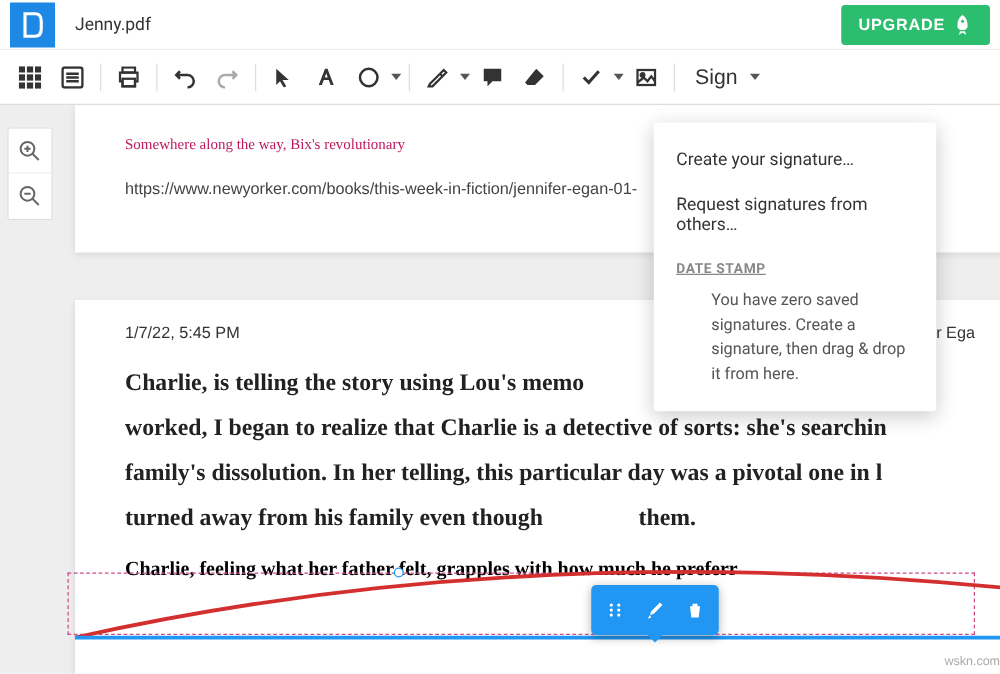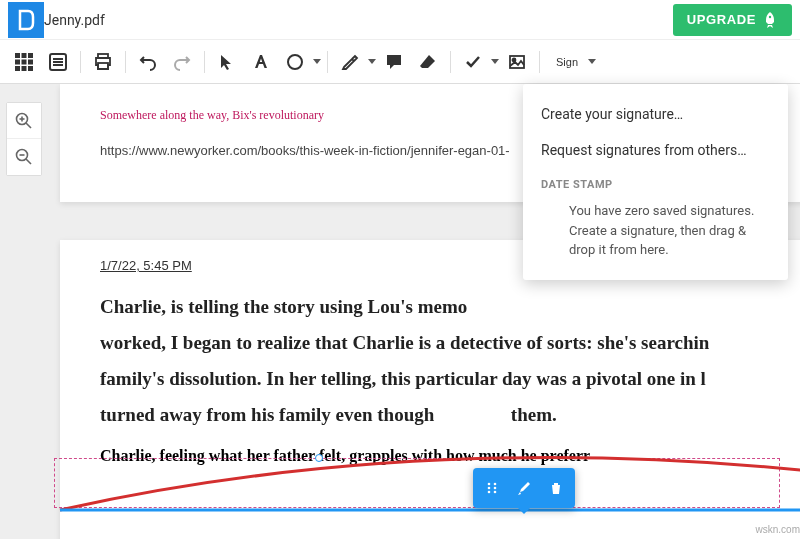--- a/index.html
+++ b/index.html
@@ -1,43 +1,43 @@
 <!DOCTYPE html>
 <html><head>
 <meta charset="utf-8">
 <style>
   * { box-sizing: border-box; margin: 0; padding: 0; }
   body { font-family: -apple-system, BlinkMacSystemFont, "Segoe UI", Roboto, sans-serif; background: #f5f5f5; width: 800px; height: 539px; overflow: hidden; position: relative; }
   .header { height: 40px; background: #fff; display: flex; align-items: center; padding: 0 8px; border-bottom: 1px solid #eee; }
   .logo { width: 36px; height: 36px; background: #1e88e5; display: flex; align-items: center; justify-content: center; color: #fff; font-weight: bold; font-size: 20px; }
-  .filename { margin-left: 0; font-size: 14px; color: #333; }
+  .filename { margin-left: 16px; font-size: 14px; color: #333; }
   .spacer { flex: 1; }
   .upgrade-btn { background: #2dbd6e; color: #fff; border: none; padding: 8px 14px; font-size: 13px; font-weight: 700; letter-spacing: 0.6px; border-radius: 3px; display: flex; align-items: center; gap: 6px; cursor: pointer; }
   .toolbar { height: 44px; background: #fff; border-bottom: 1px solid #ddd; display: flex; align-items: center; padding: 0 8px; gap: 2px; }
   .tb-btn { width: 32px; height: 32px; display: flex; align-items: center; justify-content: center; background: transparent; border: none; cursor: pointer; color: #333; border-radius: 2px; }
   .tb-sep { width: 1px; height: 22px; background: #ddd; margin: 0 4px; }
   .tb-caret { width: 0; height: 0; border-left: 4px solid transparent; border-right: 4px solid transparent; border-top: 5px solid #555; margin-left: 2px; }
   .tb-group { display: flex; align-items: center; }
-  .sign-btn { display: flex; align-items: center; padding: 6px 10px; font-size: 11px; color: #333; background: none; border: none; cursor: pointer; gap: 8px; }
+  .sign-btn { display: flex; align-items: center; padding: 6px 10px; font-size: 17px; color: #333; background: none; border: none; cursor: pointer; gap: 8px; }
   .workspace { position: relative; height: calc(539px - 84px); background: #eee; overflow: hidden; }
   .zoombar { position: absolute; left: 6px; top: 18px; width: 36px; background: #fff; border: 1px solid #ddd; border-radius: 2px; }
   .zoombar button { width: 34px; height: 36px; display: flex; align-items: center; justify-content: center; background: #fff; border: none; border-bottom: 1px solid #eee; cursor: pointer; color: #555; }
   .zoombar button:last-child { border-bottom: none; }
   .page1 { position: absolute; left: 60px; top: 0; width: 760px; height: 118px; background: #fff; box-shadow: 0 2px 6px rgba(0,0,0,0.1); padding: 24px 40px 12px 40px; font-family: Georgia, 'Times New Roman', serif; }
   .page1 .line1 { font-size: 12px; color: #be185d; }
   .page1 .url { font-size: 13px; color: #444; font-family: -apple-system, sans-serif; margin-top: 20px; }
   .page2 { position: absolute; left: 60px; top: 156px; width: 760px; height: 340px; background: #fff; box-shadow: 0 2px 6px rgba(0,0,0,0.1); padding: 18px 40px; font-family: Georgia, 'Times New Roman', serif; }
-  .meta { display: flex; justify-content: space-between; font-size: 13px; color: #333; font-family: -apple-system, sans-serif; margin-bottom: 16px; text-decoration: underline; }
+  .meta { display: flex; justify-content: space-between; font-size: 13px; color: #333; font-family: -apple-system, sans-serif; margin-bottom: 16px; }
   .body-text { font-size: 19px; line-height: 1.9; color: #222; font-weight: bold; }
   .bold-line { font-weight: 700; margin-top: 14px; position: relative; }
   .annotation-box { position: absolute; border: 1px dashed #d04a8a; }
   .anno-svg { position: absolute; left: 0; top: 0; pointer-events: none; }
-  .dropdown { position: absolute; left: 523px; top: 84px; width: 265px; background: #fff; box-shadow: 0 4px 16px rgba(0,0,0,0.2); border-radius: 3px; padding: 12px 0; z-index: 50; font-size: 14px; }
+  .dropdown { position: absolute; left: 523px; top: 98px; width: 226px; background: #fff; box-shadow: 0 4px 16px rgba(0,0,0,0.2); border-radius: 3px; padding: 12px 0; z-index: 50; font-size: 14px; }
   .dd-item { padding: 10px 18px; color: #333; cursor: pointer; }
-  .dd-label { padding: 10px 18px 6px; font-size: 11px; font-weight: 700; color: #888; letter-spacing: 0.5px; }
+  .dd-label { padding: 10px 18px 6px; font-size: 11px; font-weight: 700; color: #888; letter-spacing: 0.5px; text-decoration: underline; }
   .dd-date { margin: 4px 16px 10px; border: 1px solid #e5e5e5; border-radius: 3px; padding: 8px; text-align: center; font-size: 14px; color: #333; }
   .dd-note { padding: 4px 18px 8px; font-size: 13px; color: #555; line-height: 1.5; margin-left: 28px; }
   .float-toolbar { position: absolute; left: 473px; top: 384px; background: #2196f3; border-radius: 4px; display: flex; padding: 6px 4px; gap: 2px; z-index: 30; box-shadow: 0 2px 8px rgba(0,0,0,0.3); }
   .float-toolbar button { width: 30px; height: 28px; background: transparent; border: none; color: #fff; cursor: pointer; display: flex; align-items: center; justify-content: center; border-radius: 2px; }
   .float-toolbar::after { content: ''; position: absolute; bottom: -6px; left: 50%; margin-left: -6px; border-left: 6px solid transparent; border-right: 6px solid transparent; border-top: 6px solid #2196f3; }
   .handle-dot { position: absolute; width: 8px; height: 8px; background: #fff; border: 1px solid #2196f3; border-radius: 50%; }
   .watermark { position: absolute; right: 0; bottom: 4px; font-size: 10px; color: #aaa; font-family: sans-serif; }
 </style>
 </head>
 <body>

